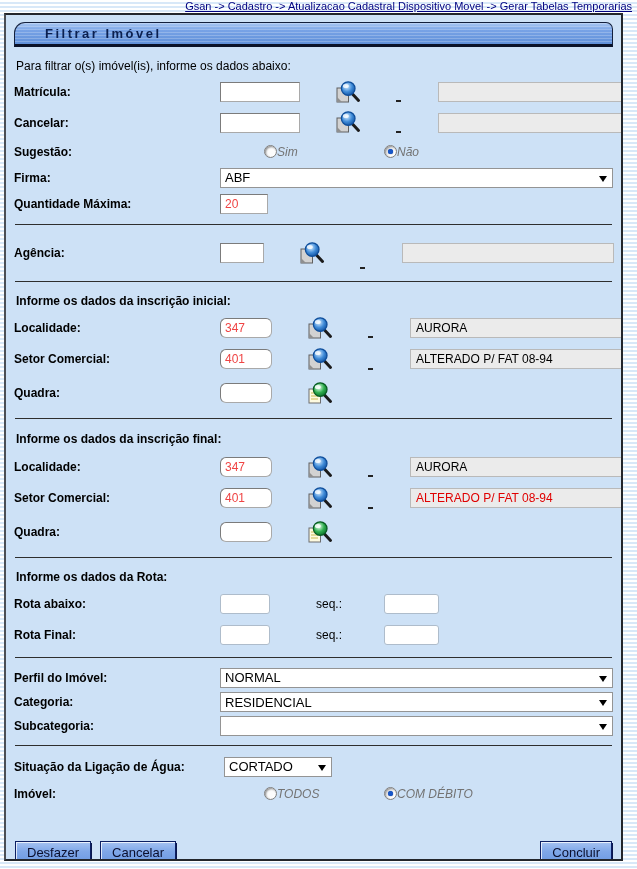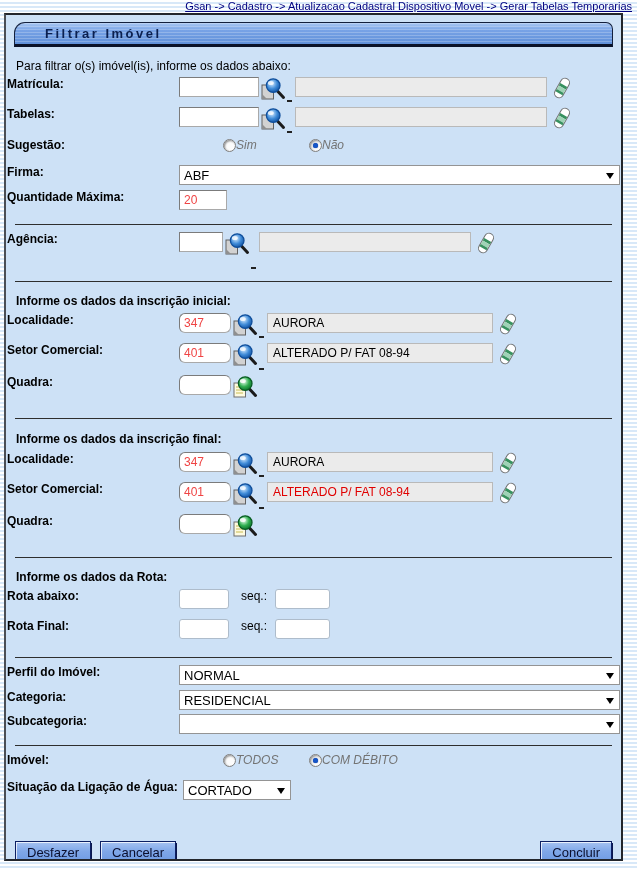--- a/index.html
+++ b/index.html
@@ -24,21 +24,21 @@
     margin:7px 8px 0 8px; height:25px;
     border:1px solid #13203d; border-bottom:3px solid #0a1228;
     border-radius:11px 7px 0 0;
     background:
       repeating-linear-gradient(180deg, rgba(255,255,255,0.22) 0 1px, rgba(255,255,255,0) 1px 3px),
       linear-gradient(180deg, #a9c7f2 0%, #78a3e6 35%, #5f8fd8 100%);
     display:flex; align-items:center; padding-left:30px;
     color:#0b2050; font-weight:bold; font-size:13px; letter-spacing:2.5px;
   }
   .intro { padding:12px 10px 4px 10px; font-size:12px; color:#000; }
-  .row { display:flex; align-items:flex-start; padding:0 1px; }
+  .row { display:flex; align-items:center; padding:0 8px;gap:34px; }
   .lbl { width:172px; flex:none; font-size:12px; font-weight:bold; color:#000; }
   .lbl-wide { width:176px; }
   .sect-title { padding:0 10px; font-size:12px; font-weight:bold; color:#000; display:flex; align-items:center; }
   .hr { border-top:1px solid #2e2e2e; margin:7px 9px; height:0; }
 
   input.inp {
     height:20px; border:1px solid #7b7b7b; border-bottom-color:#a9a9a9; border-right-color:#a9a9a9;
     background:#fff; font-size:12px; padding:1px 4px; font-family:inherit; color:#ef4444;
   }
   input.inp-soft { border:1px solid #aebccb; border-radius:3px; }
@@ -152,21 +152,21 @@
           <use href="#search-blue"></use>
         </svg>
       <div class="uscore"></div>
       <div class="ro ro-main"></div>
       <svg class="icon icon-btn eraser-wrap" width="21" height="23" viewBox="0 0 21 23">
           <use href="#eraser-g"></use>
         </svg>
     </div>
 
     <div class="row" style="height:31px">
-      <div class="lbl">Tabelas:</div>
+      <div class="lbl">Cancelar:</div>
       <input class="inp w80" value="" style="">
       <svg class="icon icon-btn" width="26" height="25" viewBox="0 0 26 25">
           <use href="#search-blue"></use>
         </svg>
       <div class="uscore"></div>
       <div class="ro ro-main"></div>
       <svg class="icon icon-btn eraser-wrap" width="21" height="23" viewBox="0 0 21 23">
           <use href="#eraser-g"></use>
         </svg>
     </div>
@@ -327,36 +327,36 @@
       <div class="lbl">Subcategoria:</div>
       <div class="sel sel-grow">
         <span class="sel-text"></span>
         <span class="arrow"></span>
       </div>
     </div>
 
     <div class="hr"></div>
 
     <div class="row" style="height:27px">
+      <div class="lbl lbl-wide">Situação da Ligação de Água:</div>
+      <div class="sel sel-cortado">
+        <span class="sel-text">CORTADO</span>
+        <span class="arrow"></span>
+      </div>
+    </div>
+
+    <div class="row" style="height:27px">
       <div class="lbl">Imóvel:</div>
       <div class="opt opt1">
         <span class="radio"></span>
         <span class="radio-lab">TODOS</span>
       </div>
       <div class="opt opt2">
         <span class="radio on"></span>
         <span class="radio-lab">COM DÉBITO</span>
-      </div>
-    </div>
-
-    <div class="row" style="height:27px">
-      <div class="lbl lbl-wide">Situação da Ligação de Água:</div>
-      <div class="sel sel-cortado">
-        <span class="sel-text">CORTADO</span>
-        <span class="arrow"></span>
       </div>
     </div>
 
     <div class="btn-row">
       <button class="btn">Desfazer</button>
       <button class="btn">Cancelar</button>
       <div class="btn-spacer"></div>
       <button class="btn">Concluir</button>
     </div>
 

